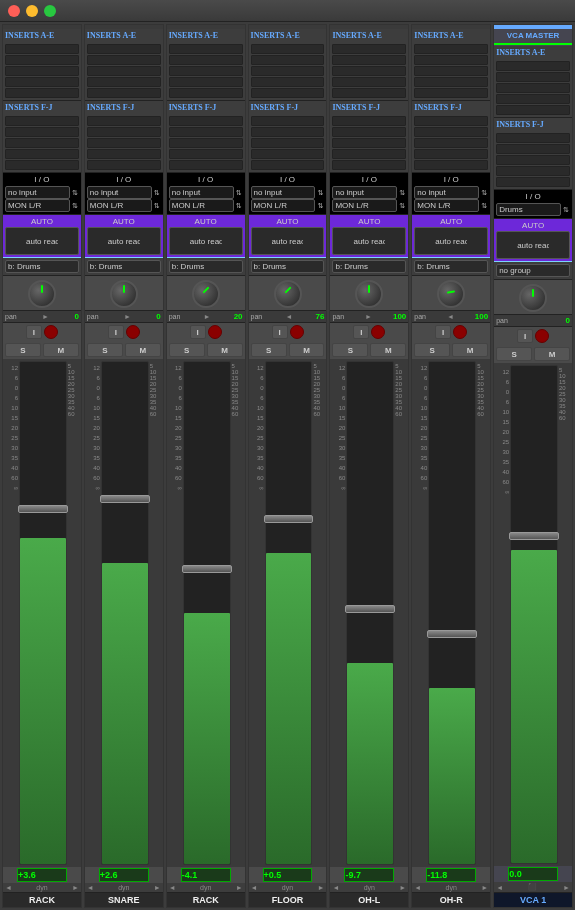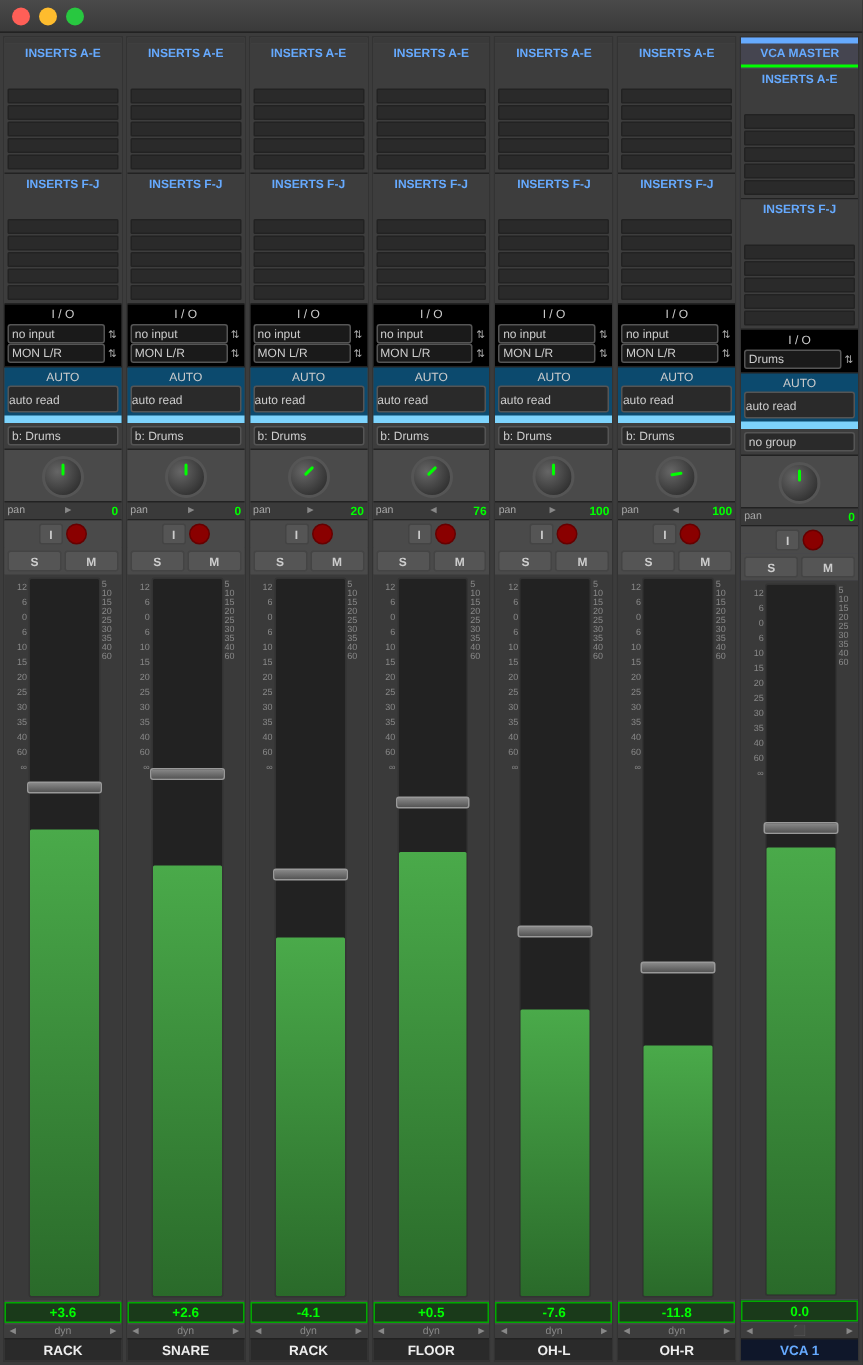--- a/index.html
+++ b/index.html
@@ -57,23 +57,24 @@
 
     
     .inserts-section {
       background: #3d3d3d;
       border-bottom: 1px solid #222;
       padding: 2px;
     }
     .inserts-label {
       font-size: 8px;
       color: #6af;
-      text-align: center;
+      text-align: left;
       font-weight: bold;
-      margin-bottom: 19px;
+      margin-bottom: 4px;
+      font-family: Liberation Serif, serif;
     }
     .insert-slot {
       height: 10px;
       background: #2a2a2a;
       border: 1px solid #222;
       margin-bottom: 1px;
       border-radius: 1px;
     }
     .insert-slot:last-child { margin-bottom: 0; }
 
@@ -107,38 +108,38 @@
     }
     .io-arrow {
       font-size: 7px;
       color: #aaa;
       width: 8px;
       text-align: center;
     }
 
     
     .auto-section {
-      background: #0c4a6e;
-      border-bottom: 5px solid #7dd3fc;
+      background: #6d28d9;
+      border-bottom: 1px solid #7dd3fc;
       padding: 2px;
     }
     .auto-label {
       font-size: 8px;
       color: #ccc;
       text-align: center;
       margin-bottom: 1px;
     }
     .auto-select {
       width: 100%;
-      height: 18px;
+      height: 28px;
       background: #2a2a2a;
       border: 1px solid #555;
       color: #ccc;
       font-size: 8px;
-      padding: 0 0;
+      padding: 0 20px;
       border-radius: 2px;
       appearance: none;
     }
 
     
     .group-section {
       background: #3d3d3d;
       border-bottom: 1px solid #222;
       padding: 2px;
     }
@@ -344,25 +345,24 @@
       gap: 0;
       text-align: left;
       padding-left: 1px;
     }
 
     
     .level-display {
       background: #1a3a1a;
       border: 1px solid #0a0;
       color: #0f0;
-      text-align: center;
       font-size: 9px;
       font-weight: bold;
       padding: 1px 0;
-      margin: 1px 0;
+      margin: 1px 14px;
     }
 
     
     .dyn-section {
       display: flex;
       align-items: center;
       padding: 1px 2px;
       background: #3d3d3d;
       gap: 1px;
     }
@@ -882,21 +882,21 @@
           <span>15</span>
           <span>20</span>
           <span>25</span>
           <span>30</span>
           <span>35</span>
           <span>40</span>
           <span>60</span>
           <span></span>
         </div>
       </div>
-      <div class="level-display">-7.6</div>
+      <div class="level-display">-9.7</div>
       <div class="dyn-section">
         <span class="dyn-arrow">◄</span>
         <span class="dyn-label">dyn</span>
         <span class="dyn-arrow">►</span>
       </div>
       <div class="channel-name">OH-L</div>
     </div>
     <div class="channel">
       <div class="top-stripe normal"></div>
       <div class="inserts-section">

